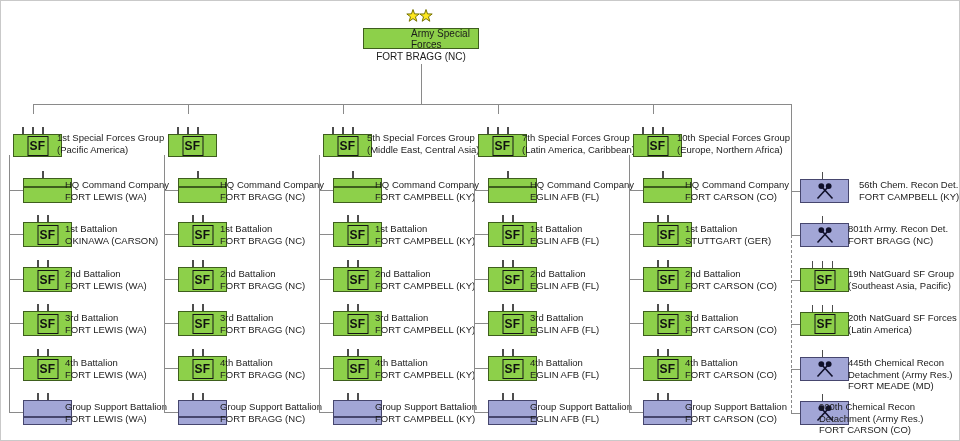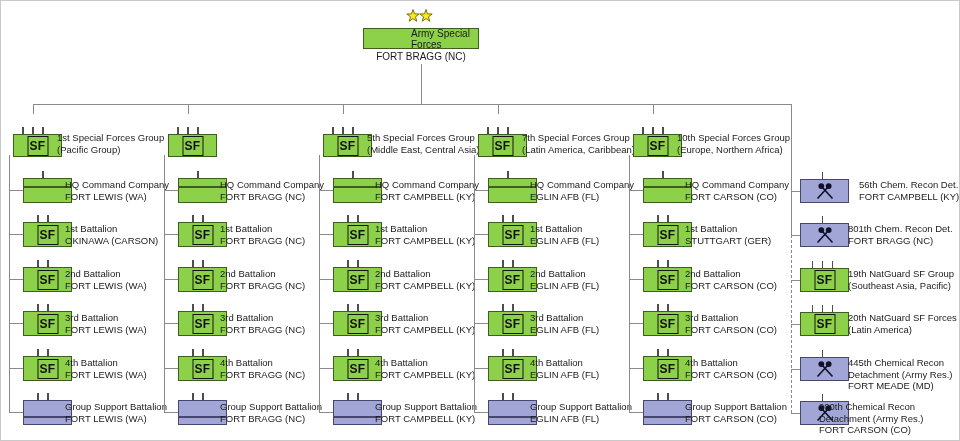--- a/index.html
+++ b/index.html
@@ -51,21 +51,21 @@
     <div class="cline" style="left: 32px; top: 103px; width: 758px; height: 1px;"></div>
     <div class="cline" style="left: 32px; top: 103px; width: 1px; height: 10px;"></div>
     <div class="box green" style="left: 12px; top: 133px; width: 41px; height: 23px;">
       <div class="sf">SF</div>
     </div>
     <div class="tick" style="left: 21.25px; top: 126px;"></div>
     <div class="tick" style="left: 31.25px; top: 126px;"></div>
     <div class="tick" style="left: 41.25px; top: 126px;"></div>
     <div class="label" style="left: 56px; top: 131px;">
       <span>1st Special Forces Group</span>
-      <span>(Pacific Group)</span>
+      <span>(Pacific America)</span>
     </div>
     <div class="cline" style="left: 8px; top: 154px; width: 1px; height: 258px;"></div>
     <div class="cline" style="left: 8px; top: 189px; width: 14px; height: 1px;"></div>
     <div class="box green" style="left: 22px; top: 177px; width: 40px; height: 25px;">
       <div class="inbar green" style="top: 7px;"></div>
     </div>
     <div class="tick" style="left: 41.25px; top: 170px;"></div>
     <div class="label" style="left: 64px; top: 178px;">
       <span>HQ Command Company</span>
       <span>FORT LEWIS (WA)</span>
@@ -420,21 +420,21 @@
     <div class="box purple" style="left: 799px; top: 222px; width: 45px; height: 24px;">
       <div class="chem"><svg width="24" height="17" viewBox="0 0 24 17">
           <line x1="4.5" y1="16" x2="15" y2="4.5" stroke="#10102a" stroke-width="1.6"></line>
           <line x1="19.5" y1="16" x2="9" y2="4.5" stroke="#10102a" stroke-width="1.6"></line>
           <circle cx="8.3" cy="3.6" r="2.9" fill="#10102a"></circle>
           <circle cx="15.7" cy="3.6" r="2.9" fill="#10102a"></circle>
         </svg></div>
     </div>
     <div class="tick" style="left: 820.75px; top: 215px;"></div>
     <div class="label" style="left: 847px; top: 222px;">
-      <span>801th Chem. Recon Det.</span>
+      <span>801th Army. Recon Det.</span>
       <span>FORT BRAGG (NC)</span>
     </div>
     <div class="cline" style="left: 790px; top: 279px; width: 9px; height: 1px;"></div>
     <div class="box green" style="left: 799px; top: 267px; width: 45px; height: 24px;">
       <div class="sf">SF</div>
     </div>
     <div class="tick" style="left: 810.75px; top: 260px;"></div>
     <div class="tick" style="left: 820.75px; top: 260px;"></div>
     <div class="tick" style="left: 830.75px; top: 260px;"></div>
     <div class="label" style="left: 847px; top: 267px;">

